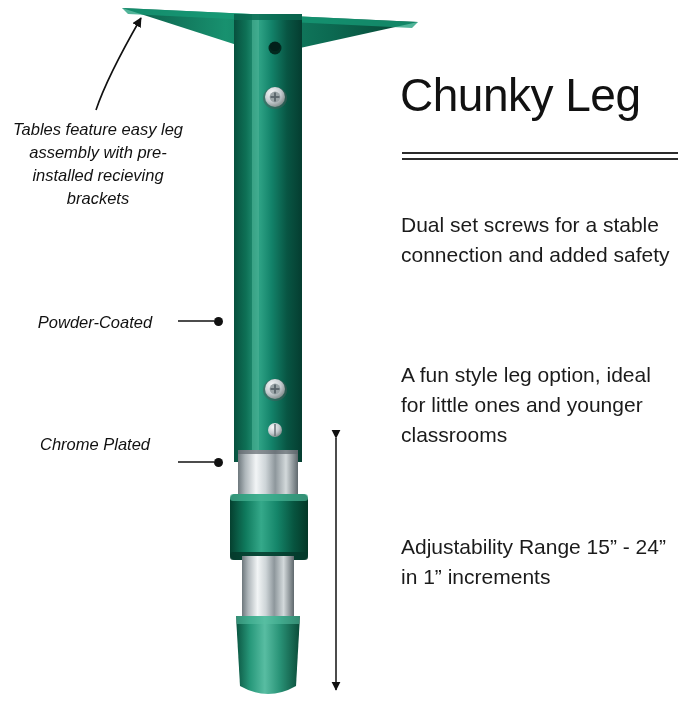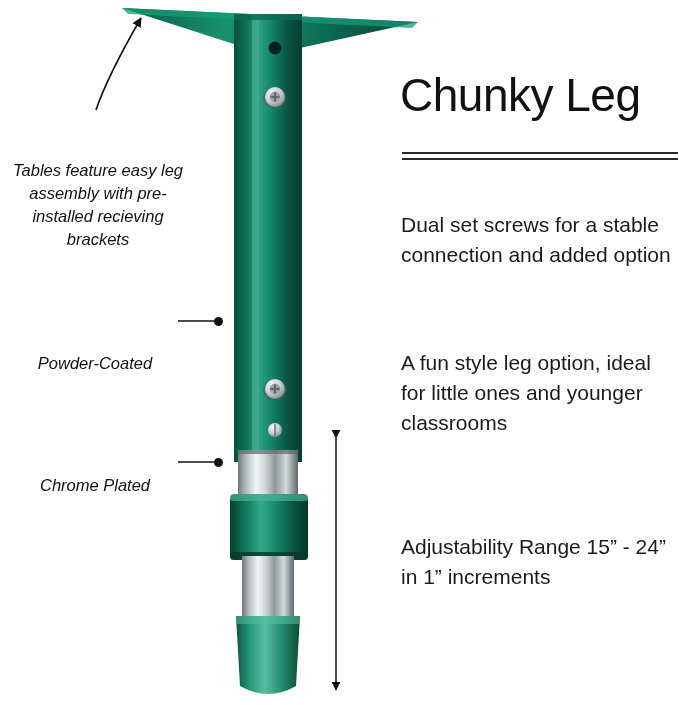--- a/index.html
+++ b/index.html
@@ -53,32 +53,31 @@
   .para {
     position: absolute;
     left: 401px;
     font-size: 21px;
     line-height: 30px;
     color: #1b1b1b;
     font-weight: 400;
     width: 278px;
   }
   .para.p1 { top: 210px; }
-  .para.p2 { top: 348px; }
+  .para.p2 { top: 360px; }
   .para.p3 { top: 532px; }
 
   
   .callout {
     position: absolute;
     font-style: italic;
     font-size: 16.5px;
     line-height: 23px;
     color: #111111;
     text-align: center;
-    margin-top: 41px;
   }
   .callout.c1 {
     left: 8px;
     top: 118px;
     width: 180px;
   }
   .callout.c2 {
     left: 20px;
     top: 311px;
     width: 150px;
@@ -252,21 +251,21 @@
   <div class="leader-dot" style="left:214px; top:317px;"></div>
   <div class="leader-dot" style="left:214px; top:458px;"></div>
 
   <div class="title">Chunky Leg</div>
 
   <div class="rule-wrap">
     <div class="r1"></div>
     <div class="r2"></div>
   </div>
 
-  <div class="para p1">Dual set screws for a stable connection and added option</div>
+  <div class="para p1">Dual set screws for a stable connection and added safety</div>
   <div class="para p2">A fun style leg option, ideal for little ones and younger classrooms</div>
   <div class="para p3">Adjustability Range 15” - 24” in 1” increments</div>
 
   <div class="callout c1">Tables feature easy leg assembly with pre-installed recieving brackets</div>
   <div class="callout c2">Powder-Coated</div>
   <div class="callout c3">Chrome Plated</div>
 
 </div>
 
 </body></html>

